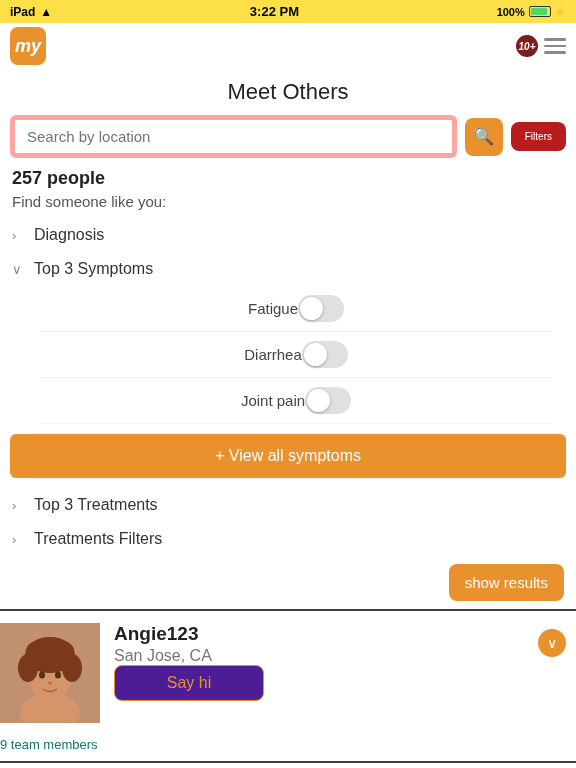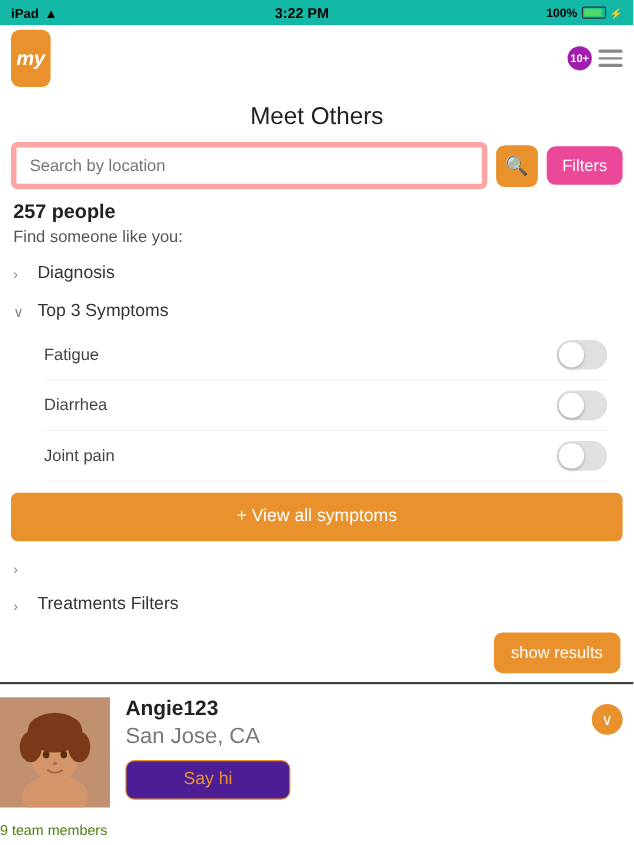--- a/index.html
+++ b/index.html
@@ -13,21 +13,21 @@
     }
 
     
     .status-bar {
       display: flex;
       justify-content: space-between;
       align-items: center;
       padding: 4px 10px;
       font-size: 12px;
       font-weight: 600;
-      background: #14b8a6;
+      background: #fde047;
     }
     .status-left { display: flex; align-items: center; gap: 5px; }
     .status-center { font-size: 13px; font-weight: 600; }
     .status-right { display: flex; align-items: center; gap: 4px; font-size: 11px; }
     .wifi-icon { font-size: 12px; }
     .battery-bar {
       display: inline-flex;
       align-items: center;
       border: 1.5px solid #333;
       border-radius: 2px;
@@ -49,45 +49,46 @@
       display: flex;
       align-items: center;
       justify-content: space-between;
       padding: 4px 10px 6px;
       background: #fff;
     }
     .logo-box {
       background: #E8912D;
       border-radius: 8px;
       width: 36px;
-      height: 52px;
+      height: 38px;
       display: flex;
       align-items: center;
       justify-content: center;
       color: #fff;
       font-size: 18px;
       font-style: italic;
       font-weight: 700;
     }
     .nav-right {
       display: flex;
       align-items: center;
       gap: 6px;
     }
     .notif-badge {
-      background: #a21caf;
+      background: #7f1d1d;
       color: #fff;
       border-radius: 50%;
       width: 22px;
       height: 22px;
       display: flex;
       align-items: center;
       justify-content: center;
       font-size: 10px;
       font-weight: 700;
+      font-style: italic;
     }
     .hamburger {
       display: flex;
       flex-direction: column;
       gap: 4px;
       cursor: pointer;
     }
     .hamburger span {
       display: block;
       width: 22px;
@@ -136,26 +137,26 @@
       width: 38px;
       height: 38px;
       display: flex;
       align-items: center;
       justify-content: center;
       cursor: pointer;
       color: #fff;
       font-size: 17px;
     }
     .filters-btn {
-      background: #ec4899;
+      background: #b91c1c;
       border: none;
       border-radius: 8px;
       padding: 9px 14px;
       color: #fff;
-      font-size: 15px;
+      font-size: 10px;
       font-weight: 500;
       cursor: pointer;
     }
 
     
     .people-count {
       padding: 0 12px 4px;
       font-size: 18px;
       font-weight: 700;
       color: #222;
@@ -188,21 +189,21 @@
       color: #333;
     }
 
     
     .symptom-list {
       padding: 0 12px 0 28px;
     }
     .symptom-item {
       display: flex;
       align-items: center;
-      justify-content: space-between;
+      justify-content: center;
       padding: 9px 0;
       border-bottom: 1px solid #f0f0f0;
     }
     .symptom-name {
       font-size: 15px;
       color: #444;
     }
     
     .toggle {
       width: 46px;
@@ -267,23 +268,22 @@
       flex: 1;
       padding-left: 14px;
     }
     .profile-name {
       font-size: 19px;
       font-weight: 600;
       color: #222;
       margin-bottom: 2px;
     }
     .profile-location {
-      font-size: 20px;
+      font-size: 16px;
       color: #777;
-      margin-bottom: 10px;
     }
     .say-hi-btn {
       border: 1.5px solid #E8912D;
       background: #4c1d95;
       color: #E8912D;
       border-radius: 8px;
       padding: 8px 0;
       width: 150px;
       font-size: 16px;
       cursor: pointer;
@@ -300,21 +300,21 @@
       height: 28px;
       display: flex;
       align-items: center;
       justify-content: center;
       cursor: pointer;
       color: #fff;
       font-size: 14px;
     }
     .team-members {
       font-size: 13px;
-      color: #4d7c0f;
+      color: #0f766e;
       padding: 4px 0 10px 0;
     }
 
     
     .photo-angie {
       background: linear-gradient(135deg, #c9956b 0%, #a07050 60%, #d4a080 100%);
       display: flex;
       align-items: center;
       justify-content: center;
       color: #fff;
@@ -426,20 +426,21 @@
   </div>
 </div>
 
 
 <button class="view-all-btn">+ View all symptoms</button>
 
 
 <div class="filter-section">
   <div class="filter-row">
     <span class="chevron">›</span>
+    <span class="filter-label">Top 3 Treatments</span>
   </div>
 </div>
 
 
 <div class="filter-section">
   <div class="filter-row">
     <span class="chevron">›</span>
     <span class="filter-label">Treatments Filters</span>
   </div>
 </div>

